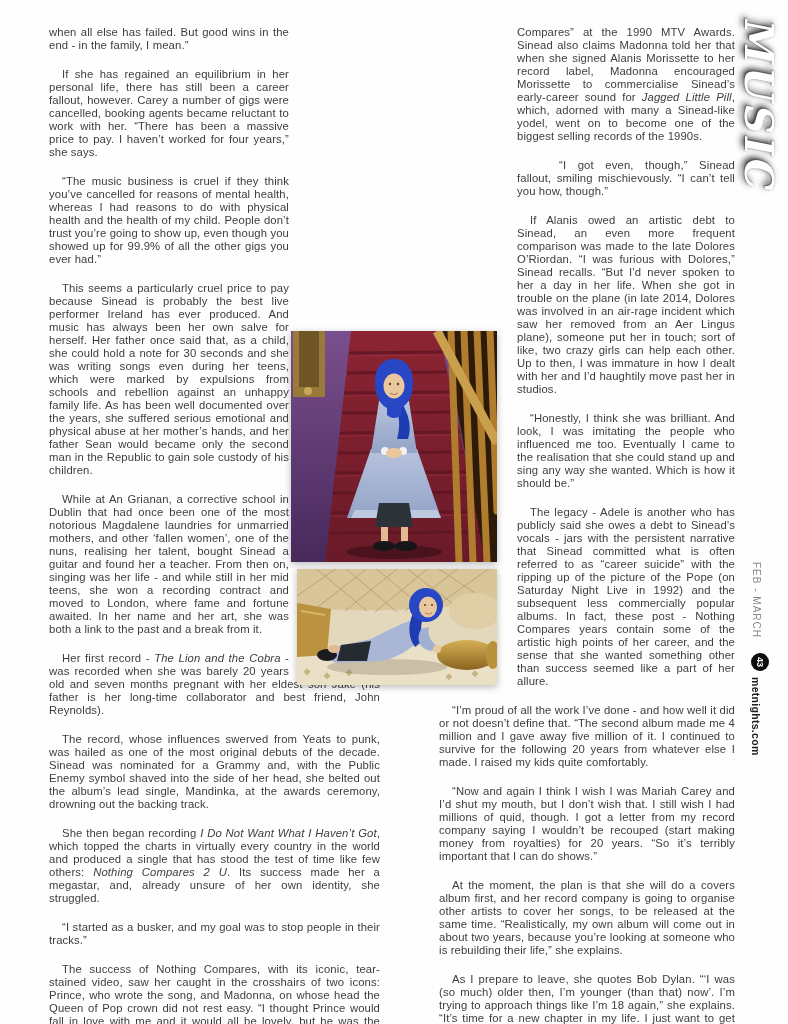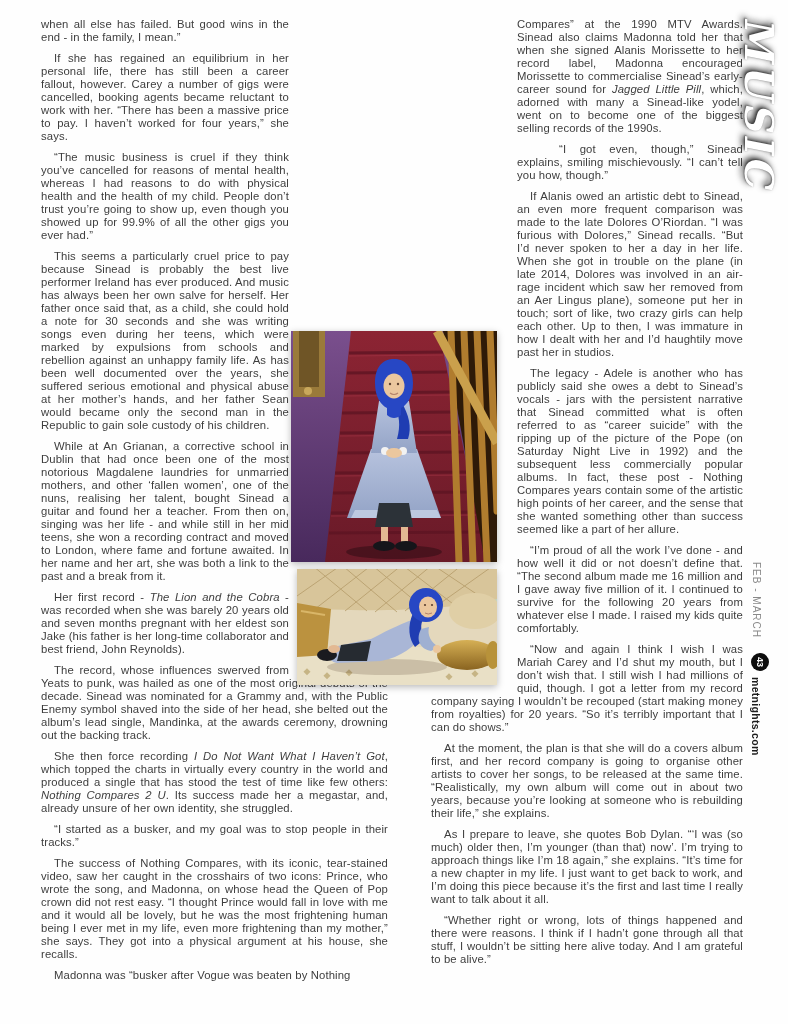--- a/index.html
+++ b/index.html
@@ -2,21 +2,21 @@
 <html><head>
 <meta charset="utf-8">
 <style>
   html,body{margin:0;padding:0;background:#888;}
   .page{position:relative;width:788px;height:1024px;background:#fefefe;overflow:hidden;
         font-family:"Liberation Sans",sans-serif;color:#3d3d3d;}
   .col{position:absolute;font-size:11.3px;line-height:13px;text-align:justify;
        letter-spacing:0.12px;color:#3d3d3d;}
   .col-left{left:33px;top:10px;width:363px;}
   .col-right{left:423px;top:10px;width:328px;}
-  .para{margin:8px;text-indent:13px;}
+  .para{margin:16px;text-indent:13px;}
   .para.no-indent{text-indent:0;}
   .para em{font-style:italic;}
   .push-right{float:right;width:107px;height:352px;margin-top:312px;}
   .push-left{float:left;width:94px;height:368px;margin-top:312px;}
   .photo{position:absolute;box-shadow:0 2px 7px rgba(0,0,0,0.28);background:#ccc;}
   .photo-1{left:291px;top:331px;width:206px;height:231px;}
   .photo-2{left:297px;top:569px;width:200px;height:116px;}
   .photo svg{display:block;}
   .music-label{position:absolute;left:736px;top:20px;writing-mode:vertical-rl;
        font-family:"DejaVu Serif",serif;font-style:italic;font-weight:bold;
@@ -37,33 +37,34 @@
 
   <div class="col col-left" id="col-left">
     <div class="push-right"></div>
   <p class="para no-indent"><span>when all else has failed. But good wins in the end - in the family, I mean.”</span></p>
       <p class="para"><span>If she has regained an equilibrium in her personal life, there has still been a career fallout, however. Carey a number of gigs were cancelled, booking agents became reluctant to work with her. “There has been a massive price to pay. I haven’t worked for four years,” she says.</span></p>
       <p class="para"><span>“The music business is cruel if they think you’ve cancelled for reasons of mental health, whereas I had reasons to do with physical health and the health of my child. People don’t trust you’re going to show up, even though you showed up for 99.9% of all the other gigs you ever had.”</span></p>
       <p class="para"><span>This seems a particularly cruel price to pay because Sinead is probably the best live performer Ireland has ever produced. And music has always been her own salve for herself. Her father once said that, as a child, she could hold a note for 30 seconds and she was writing songs even during her teens, which were marked by expulsions from schools and rebellion against an unhappy family life. As has been well documented over the years, she suffered serious emotional and physical abuse at her mother’s hands, and her father Sean would became only the second man in the Republic to gain sole custody of his children.</span></p>
       <p class="para"><span>While at An Grianan, a corrective school in Dublin that had once been one of the most notorious Magdalene laundries for unmarried mothers, and other ‘fallen women’, one of the nuns, realising her talent, bought Sinead a guitar and found her a teacher. From then on, singing was her life - and while still in her mid teens, she won a recording contract and moved to London, where fame and fortune awaited. In her name and her art, she was both a link to the past and a break from it.</span></p>
       <p class="para"><span>Her first record - </span><em>The Lion and the Cobra</em><span> - was recorded when she was barely 20 years old and seven months pregnant with her eldest son Jake (his father is her long-time collaborator and best friend, John Reynolds).</span></p>
       <p class="para"><span>The record, whose influences swerved from Yeats to punk, was hailed as one of the most original debuts of the decade. Sinead was nominated for a Grammy and, with the Public Enemy symbol shaved into the side of her head, she belted out the album’s lead single, Mandinka, at the awards ceremony, drowning out the backing track.</span></p>
-      <p class="para"><span>She then force recording </span><em>I Do Not Want What I Haven’t Got</em><span>, which topped the charts in virtually every country in the world and produced a single that has stood the test of time like few others: </span><em>Nothing Compares 2 U</em><span>. Its success made her a megastar, and, already unsure of her own identity, she struggled.</span></p>
+      <p class="para"><span>She then began recording </span><em>I Do Not Want What I Haven’t Got</em><span>, which topped the charts in virtually every country in the world and produced a single that has stood the test of time like few others: </span><em>Nothing Compares 2 U</em><span>. Its success made her a megastar, and, already unsure of her own identity, she struggled.</span></p>
       <p class="para"><span>“I started as a busker, and my goal was to stop people in their tracks.”</span></p>
       <p class="para"><span>The success of Nothing Compares, with its iconic, tear-stained video, saw her caught in the crosshairs of two icons: Prince, who wrote the song, and Madonna, on whose head the Queen of Pop crown did not rest easy. “I thought Prince would fall in love with me and it would all be lovely, but he was the most frightening human being I ever met in my life, even more frightening than my mother,” she says. They got into a physical argument at his house, she recalls.</span></p>
       <p class="para"><span>Madonna was “busker after Vogue was beaten by Nothing</span></p>
     </div>
 
   <div class="col col-right" id="col-right">
     <div class="push-left"></div>
   <p class="para no-indent"><span>Compares” at the 1990 MTV Awards. Sinead also claims Madonna told her that when she signed Alanis Morissette to her record label, Madonna encouraged Morissette to commercialise Sinead’s early-career sound for </span><em>Jagged Little Pill</em><span>, which, adorned with many a Sinead-like yodel, went on to become one of the biggest selling records of the 1990s.</span></p>
-      <p class="para" style="text-indent: 42px;"><span>“I got even, though,” Sinead explains, smiling mischievously. “I can’t tell you how, though.”</span></p>
+      <p class="para" style="text-indent: 42px;"><span>“I got even, though,” Sinead fallout, smiling mischievously. “I can’t tell you how, though.”</span></p>
       <p class="para"><span>If Alanis owed an artistic debt to Sinead, an even more frequent comparison was made to the late Dolores O’Riordan. “I was furious with Dolores,” Sinead recalls. “But I’d never spoken to her a day in her life. When she got in trouble on the plane (in late 2014, Dolores was involved in an air-rage incident which saw her removed from an Aer Lingus plane), someone put her in touch; sort of like, two crazy girls can help each other. Up to then, I was immature in how I dealt with her and I’d haughtily move past her in studios.</span></p>
+      <p class="para"><span>“Honestly, I think she was brilliant. And look, I was imitating the people who influenced me too. Eventually I came to the realisation that she could stand up and sing any way she wanted. Which is how it should be.”</span></p>
       <p class="para"><span>The legacy - Adele is another who has publicly said she owes a debt to Sinead’s vocals - jars with the persistent narrative that Sinead committed what is often referred to as “career suicide” with the ripping up of the picture of the Pope (on Saturday Night Live in 1992) and the subsequent less commercially popular albums. In fact, these post - Nothing Compares years contain some of the artistic high points of her career, and the sense that she wanted something other than success seemed like a part of her allure.</span></p>
-      <p class="para"><span>“I’m proud of all the work I’ve done - and how well it did or not doesn’t define that. “The second album made me 16 million and I gave away five million of it. I continued to survive for the following 20 years from whatever else I made. I raised my kids quite comfortably.</span></p>
+      <p class="para"><span>“I’m proud of all the work I’ve done - and how well it did or not doesn’t define that. “The second album made me 4 million and I gave away five million of it. I continued to survive for the following 20 years from whatever else I made. I raised my kids quite comfortably.</span></p>
       <p class="para"><span>“Now and again I think I wish I was Mariah Carey and I’d shut my mouth, but I don’t wish that. I still wish I had millions of quid, though. I got a letter from my record company saying I wouldn’t be recouped (start making money from royalties) for 20 years. “So it’s terribly important that I can do shows.”</span></p>
       <p class="para"><span>At the moment, the plan is that she will do a covers album first, and her record company is going to organise other artists to cover her songs, to be released at the same time. “Realistically, my own album will come out in about two years, because you’re looking at someone who is rebuilding their life,” she explains.</span></p>
       <p class="para"><span>As I prepare to leave, she quotes Bob Dylan. “‘I was (so much) older then, I’m younger (than that) now’. I’m trying to approach things like I’m 18 again,” she explains. “It’s time for a new chapter in my life. I just want to get back to work, and I’m doing this piece because it’s the first and last time I really want to talk about it all.</span></p>
       <p class="para"><span>“Whether right or wrong, lots of things happened and there were reasons. I think if I hadn’t gone through all that stuff, I wouldn’t be sitting here alive today. And I am grateful to be alive.”</span></p>
     </div>
 
   <div class="photo photo-1" title="Woman in blue hijab and pale blue dress seated on a red-carpeted staircase with wooden banister and purple wall">
     <svg width="206" height="231" viewBox="0 0 206 231">
       <defs>
         <linearGradient id="wallG" x1="0" y1="0" x2="0" y2="1">

